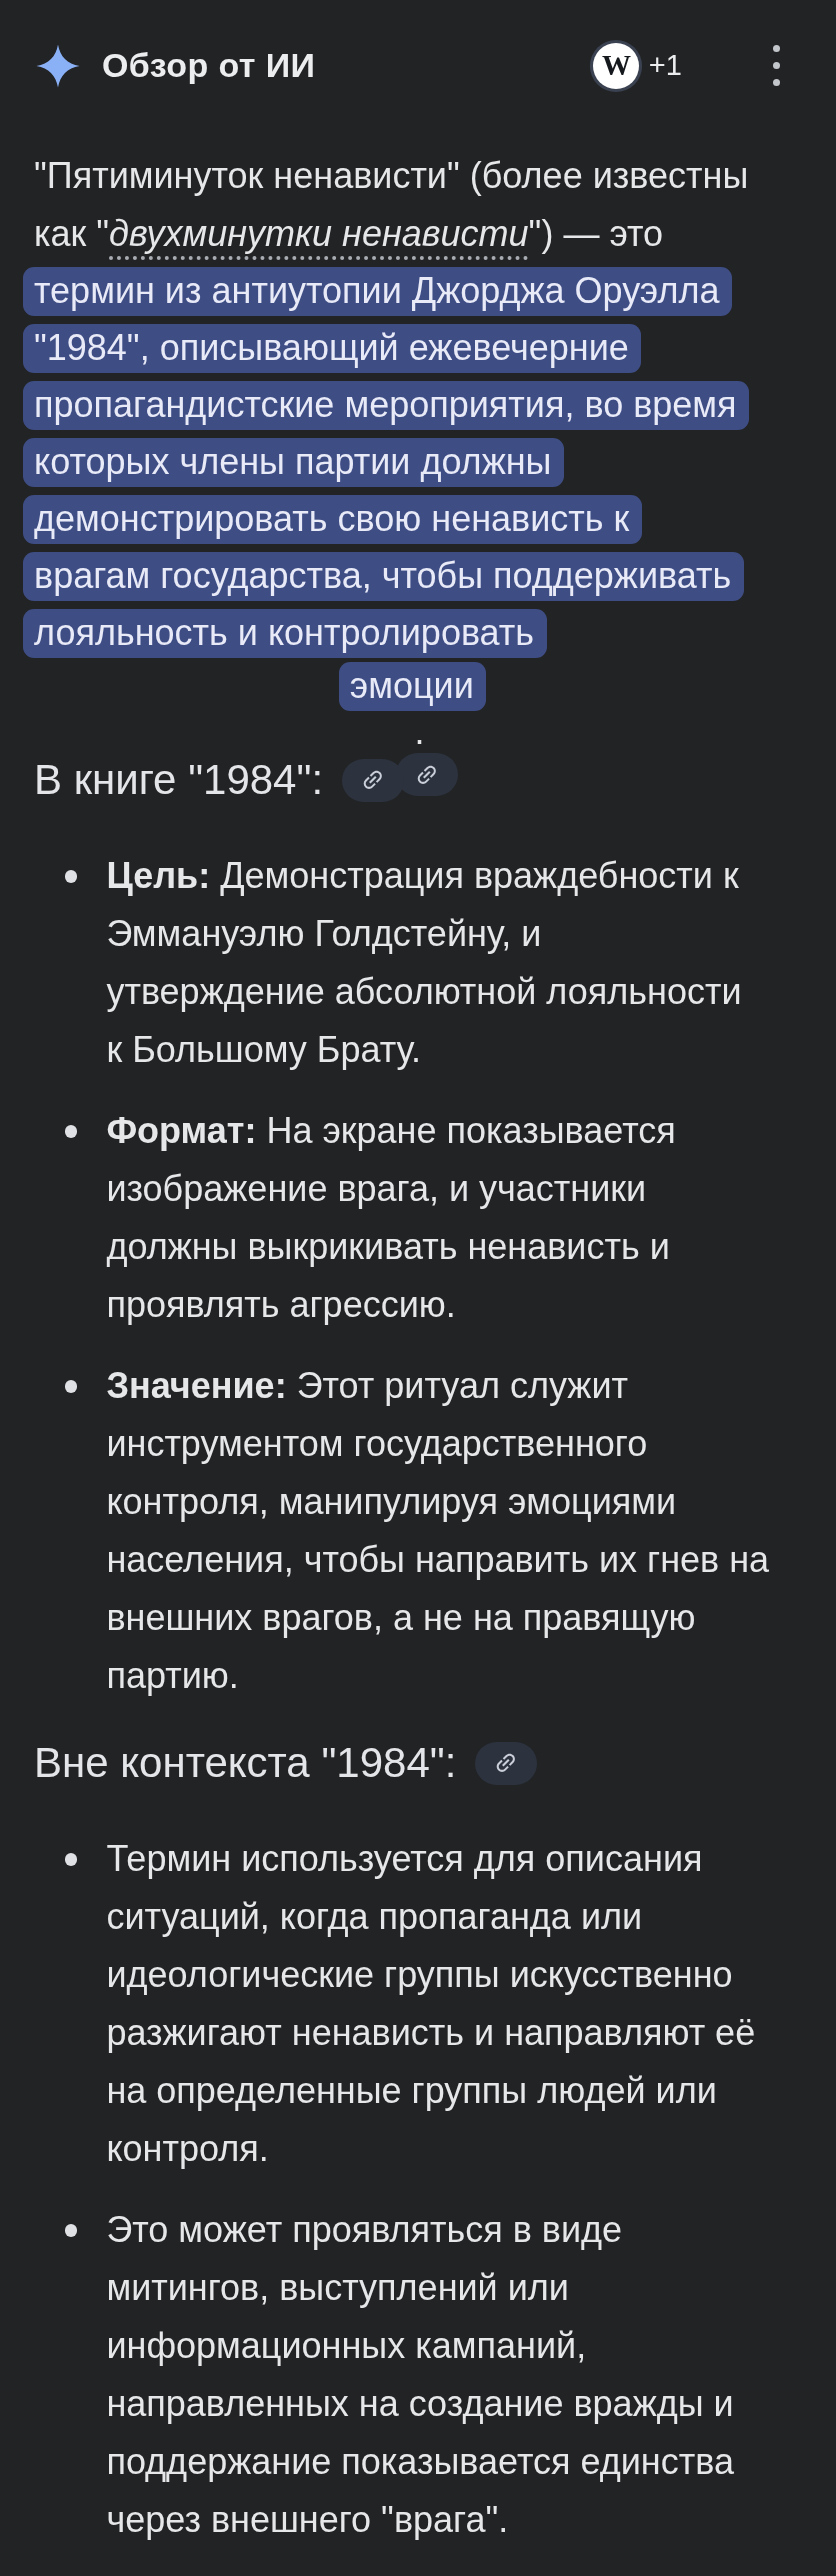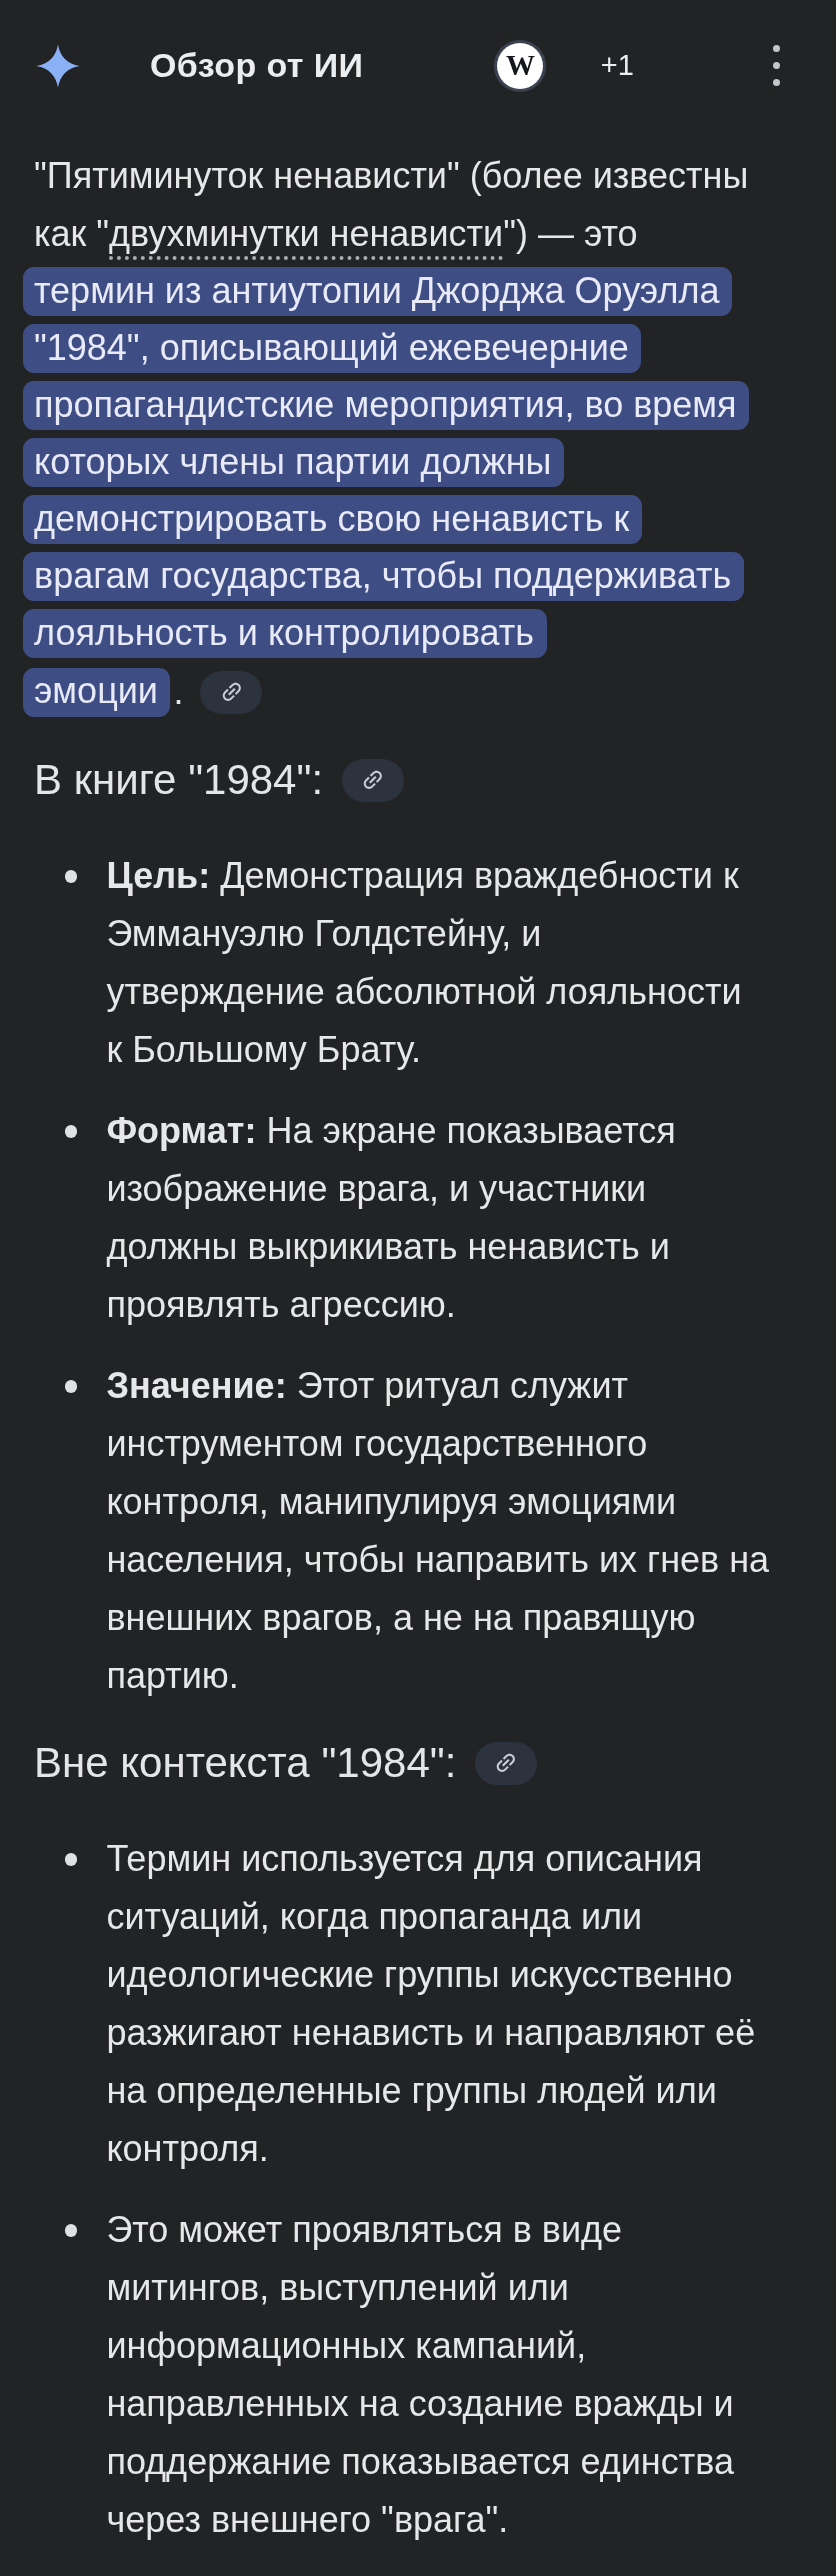--- a/index.html
+++ b/index.html
@@ -28,21 +28,20 @@
     background:var(--background);
     padding:34px 34px 31px 34px;
     overflow:hidden;
   }
   
   .header{
     display:flex;
     align-items:center;
     margin:6.2px 0 56px 0;
     height:51px;
-    gap:48px;
   }
   .sparkle{width:48px;height:48px;flex:0 0 48px;}
   .title{
     margin-left:20px;
     font-size:34px;
     font-weight:700;
     letter-spacing:0.4px;
     color:#ecedee;
     white-space:nowrap;
   }
@@ -75,37 +74,38 @@
     line-height:58px;
     font-size:36px;
     white-space:nowrap;
     color:var(--text);
   }
   .dotted{
     text-decoration:underline dotted;
     text-decoration-color:var(--dotted);
     text-decoration-thickness:3.9px;
     text-underline-offset:10px;
+    font-style:italic;
   }
   .hline{
     height:57px;
     display:flex;align-items:center;
   }
   .hl{
     display:inline-block;
     background:var(--highlight-bg);
     color:var(--highlight-text);
     font-size:36px;line-height:43px;
     padding:1.5px 12.4px 4.6px 11px;
     margin-left:-11px;
     border-radius:11px;
     white-space:nowrap;
     cursor:pointer;
   }
-  .tail{display:flex;align-items:center;height:60px;}
+  .tail{display:flex;align-items:center;height:60px;flex-direction:column;}
   .tail .period{font-size:36px;color:var(--text);margin-left:3.1px;}
   
   .pill{
     width:62px;height:43px;
     border-radius:22px;
     background:var(--pill-bg);
     border:none;cursor:pointer;
     display:inline-flex;align-items:center;justify-content:center;
     flex:0 0 auto;
   }

